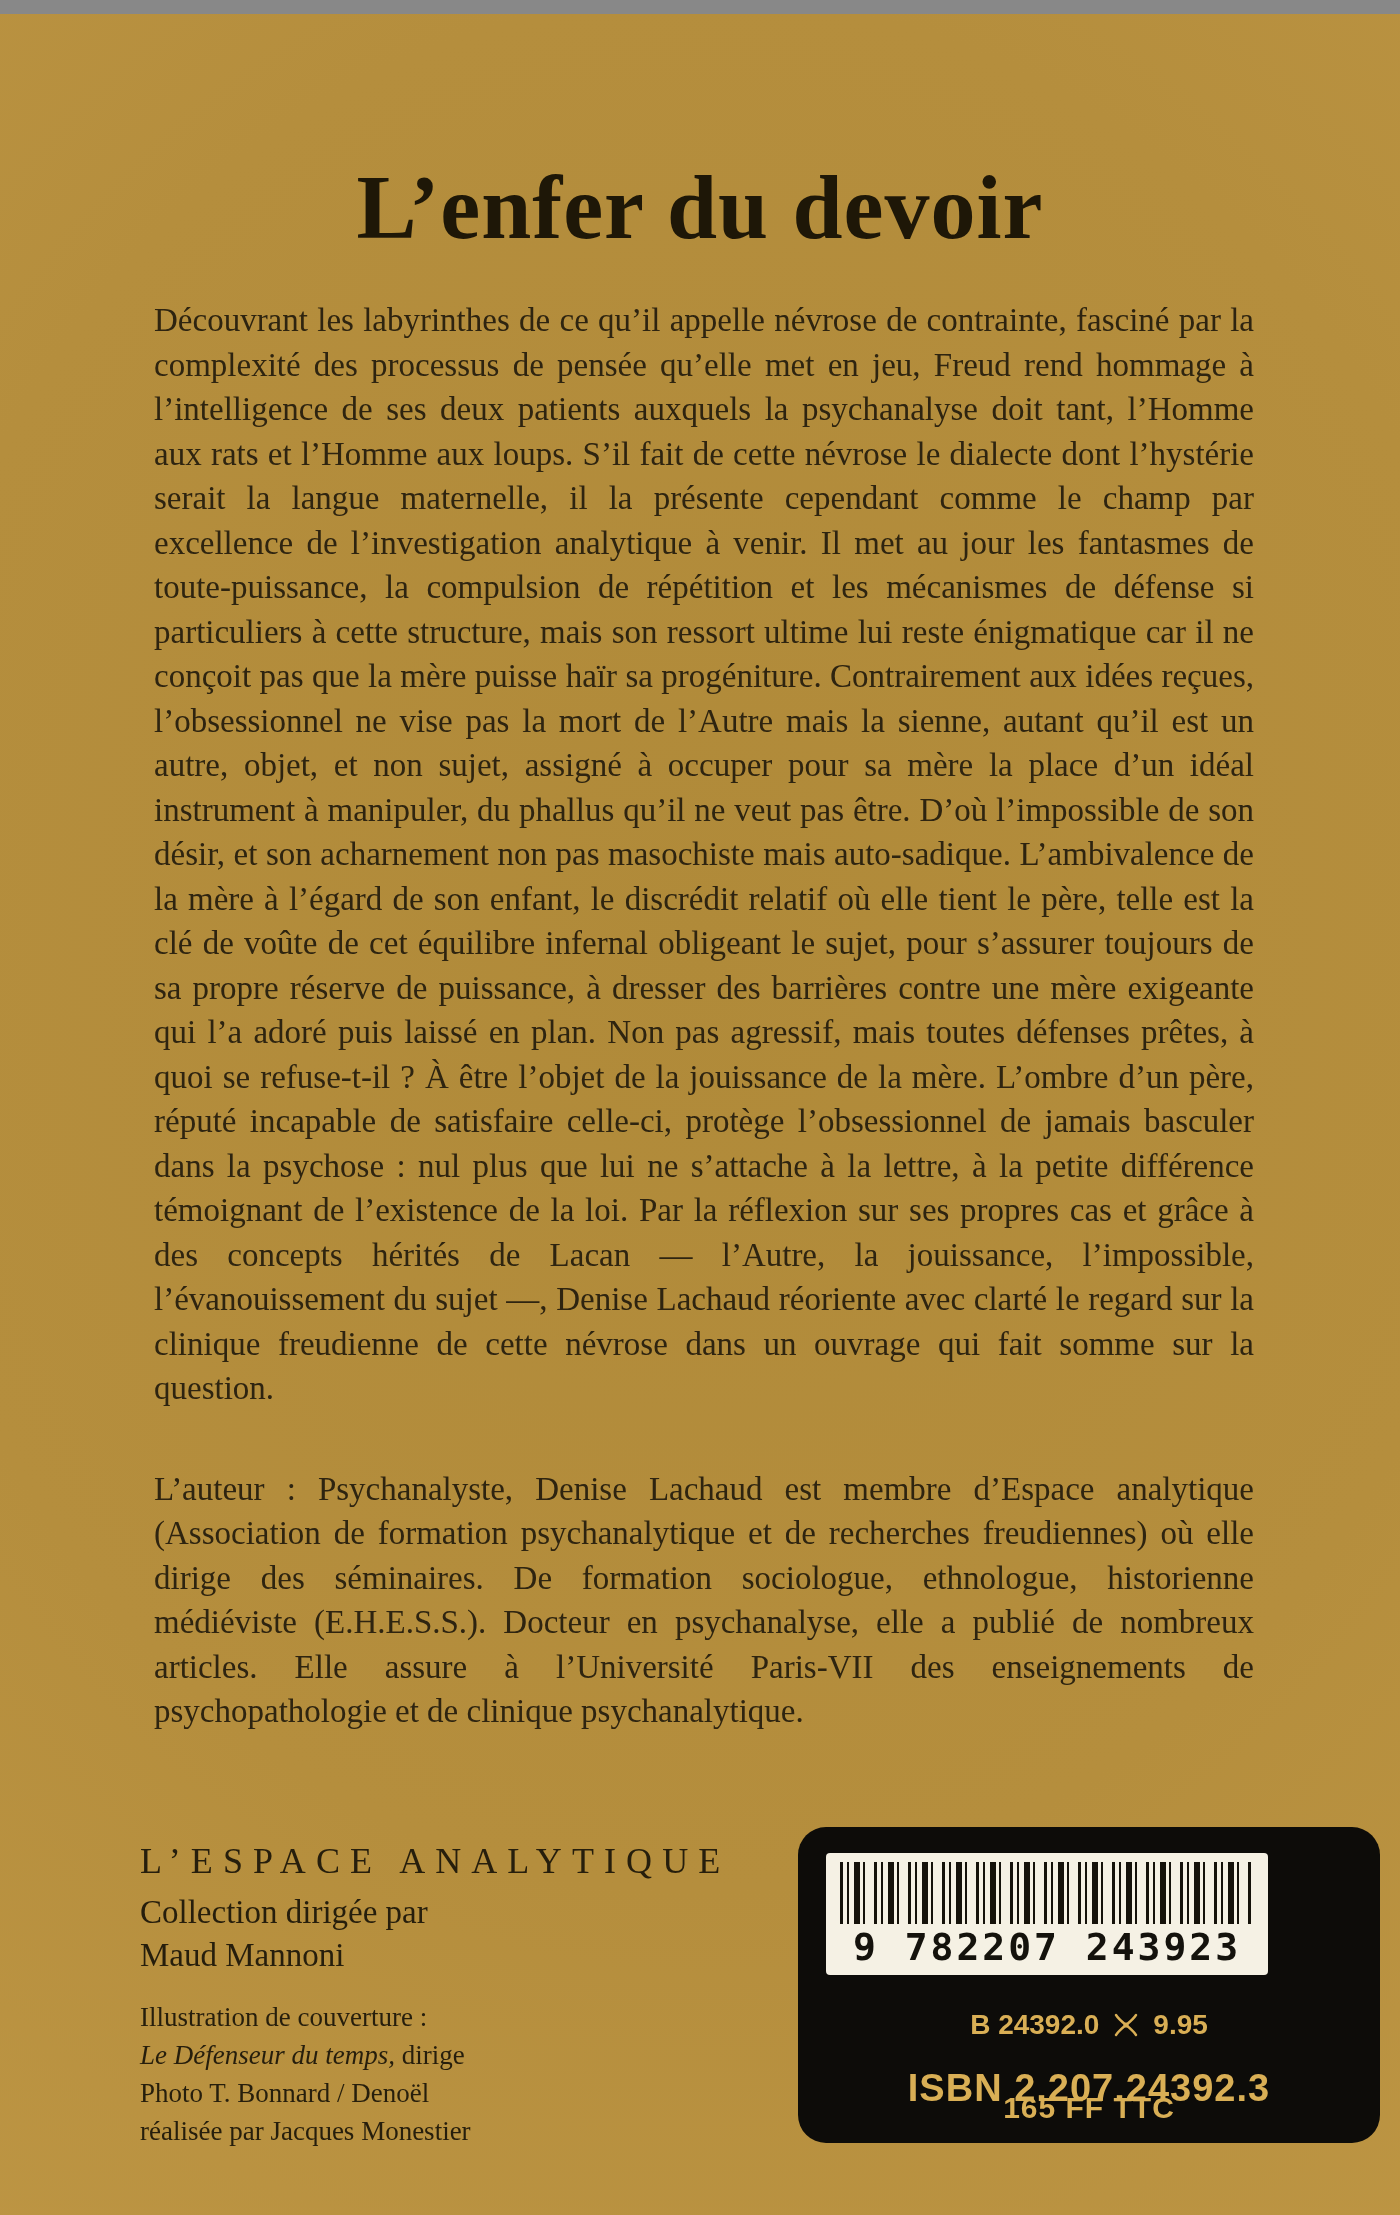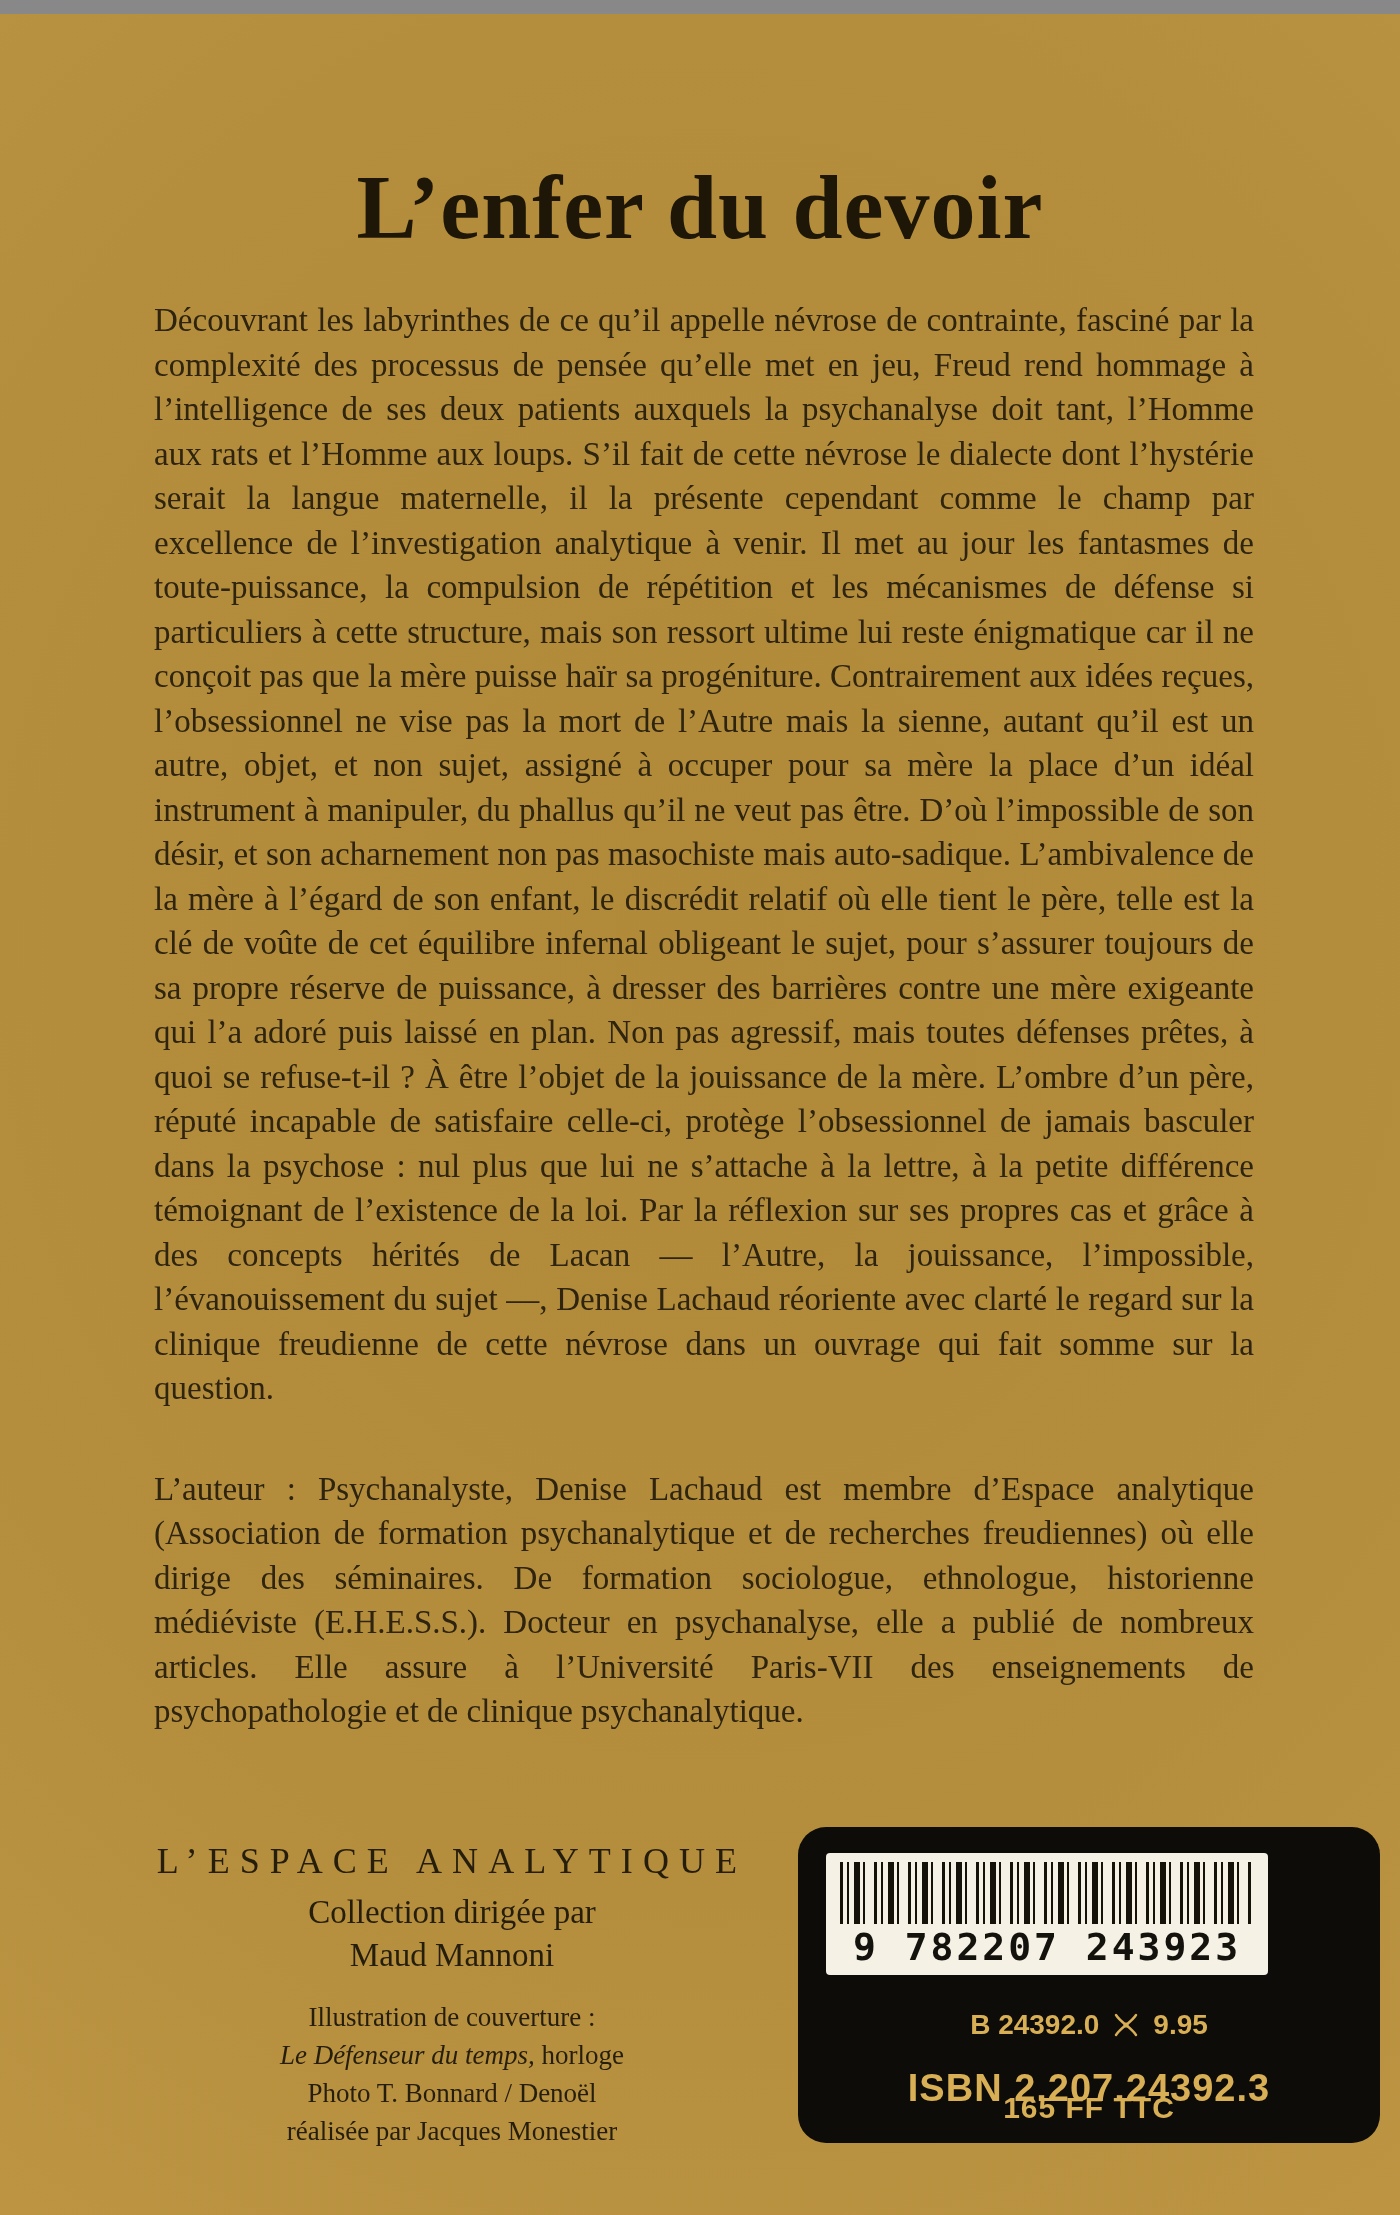--- a/index.html
+++ b/index.html
@@ -42,21 +42,21 @@
     color: #2e2410;
   }
   .text-block p.synopsis { margin-bottom: 56px; }
 
   
   .collection-block {
     position: absolute;
     top: 1826px;
     left: 140px;
     width: 624px;
-    text-align: center;
+    text-align: left;
     color: #261e0c;
   }
   .collection-name {
     font-size: 36px;
     letter-spacing: 0.28em;
     white-space: nowrap;
   }
   .collection-sub {
     font-size: 33px;
     margin-top: 12px;
@@ -152,21 +152,21 @@
     <p class="author">L’auteur : Psychanalyste, Denise Lachaud est membre d’Espace analytique (Association de formation psychanalytique et de recherches freudiennes) où elle dirige des séminaires. De formation sociologue, ethnologue, historienne médiéviste (E.H.E.S.S.). Docteur en psychanalyse, elle a publié de nombreux articles. Elle assure à l’Université Paris-VII des enseignements de psychopathologie et de clinique psychanalytique.</p>
   </div>
 
   <div class="collection-block">
     <div class="collection-name">L’ESPACE ANALYTIQUE</div>
     <div class="collection-sub">Collection dirigée par</div>
     <div class="collection-director">Maud Mannoni</div>
     <div class="credits">
       <div>Illustration de couverture :</div>
       <div>
-        <span class="ital">Le Défenseur du temps,</span><span> horloge</span>
+        <span class="ital">Le Défenseur du temps,</span><span> dirige</span>
       </div>
       <div>Photo T. Bonnard / Denoël</div>
       <div>réalisée par Jacques Monestier</div>
     </div>
   </div>
 
   <div class="barcode-panel">
     <div class="barcode-label">
       <div class="barcode-bars"></div>
       <div class="ean-number">9 782207 243923</div>

